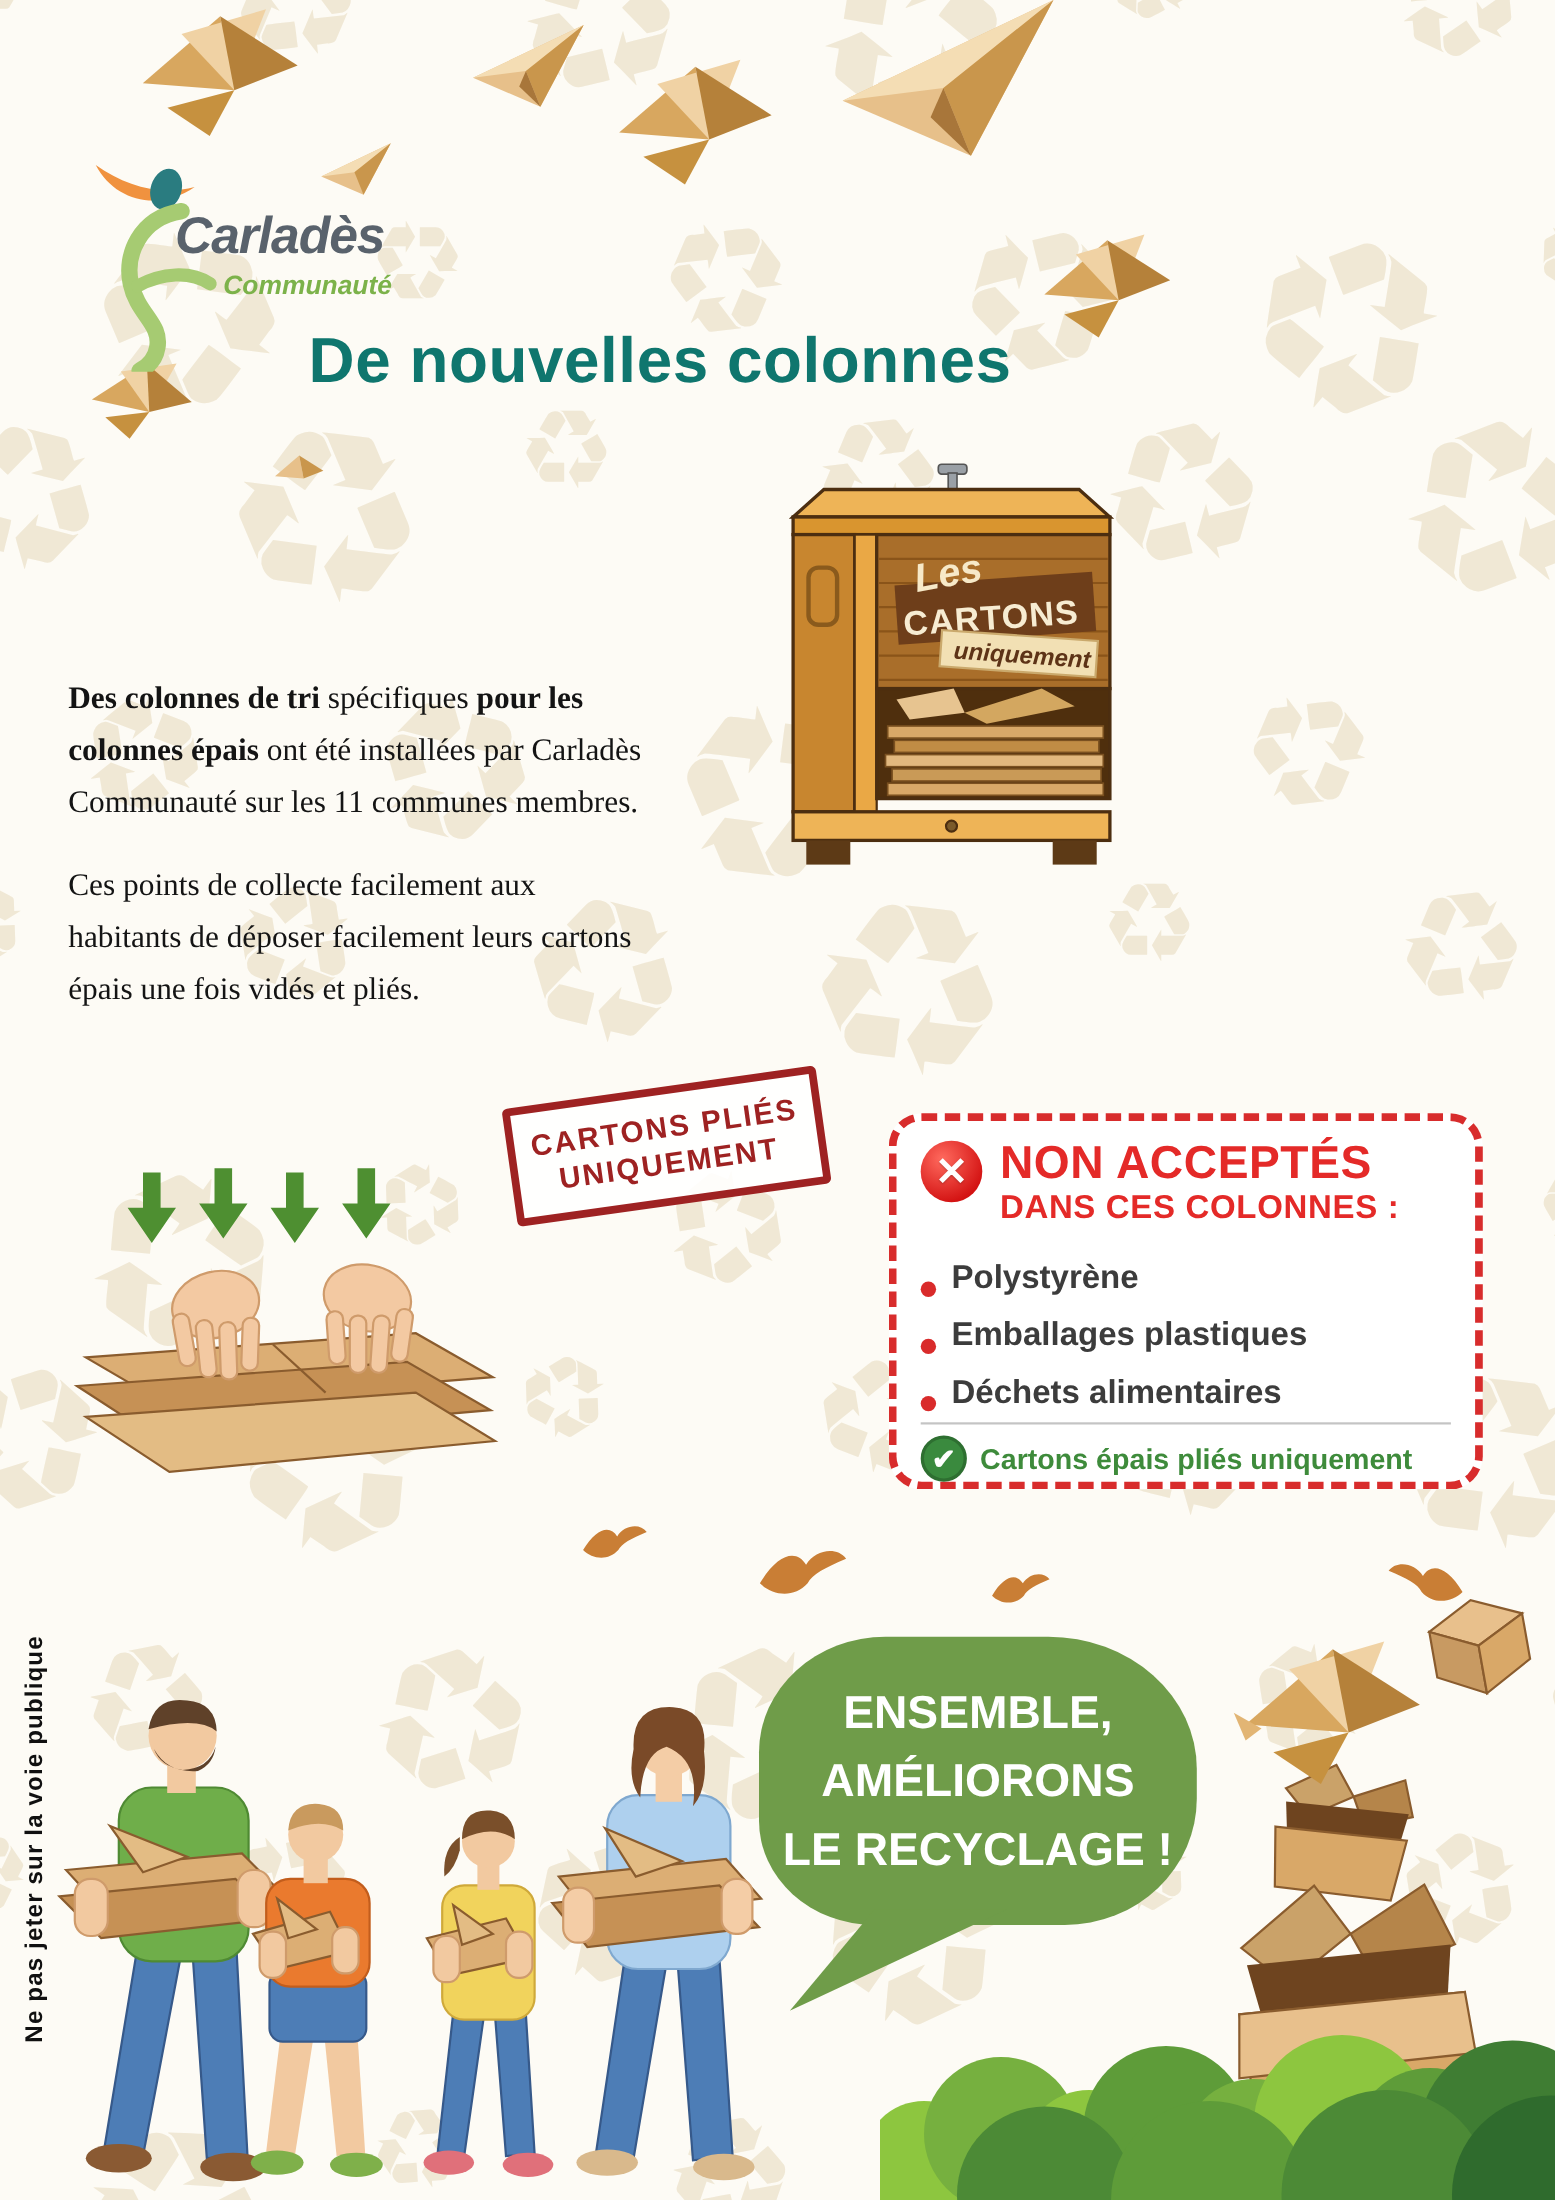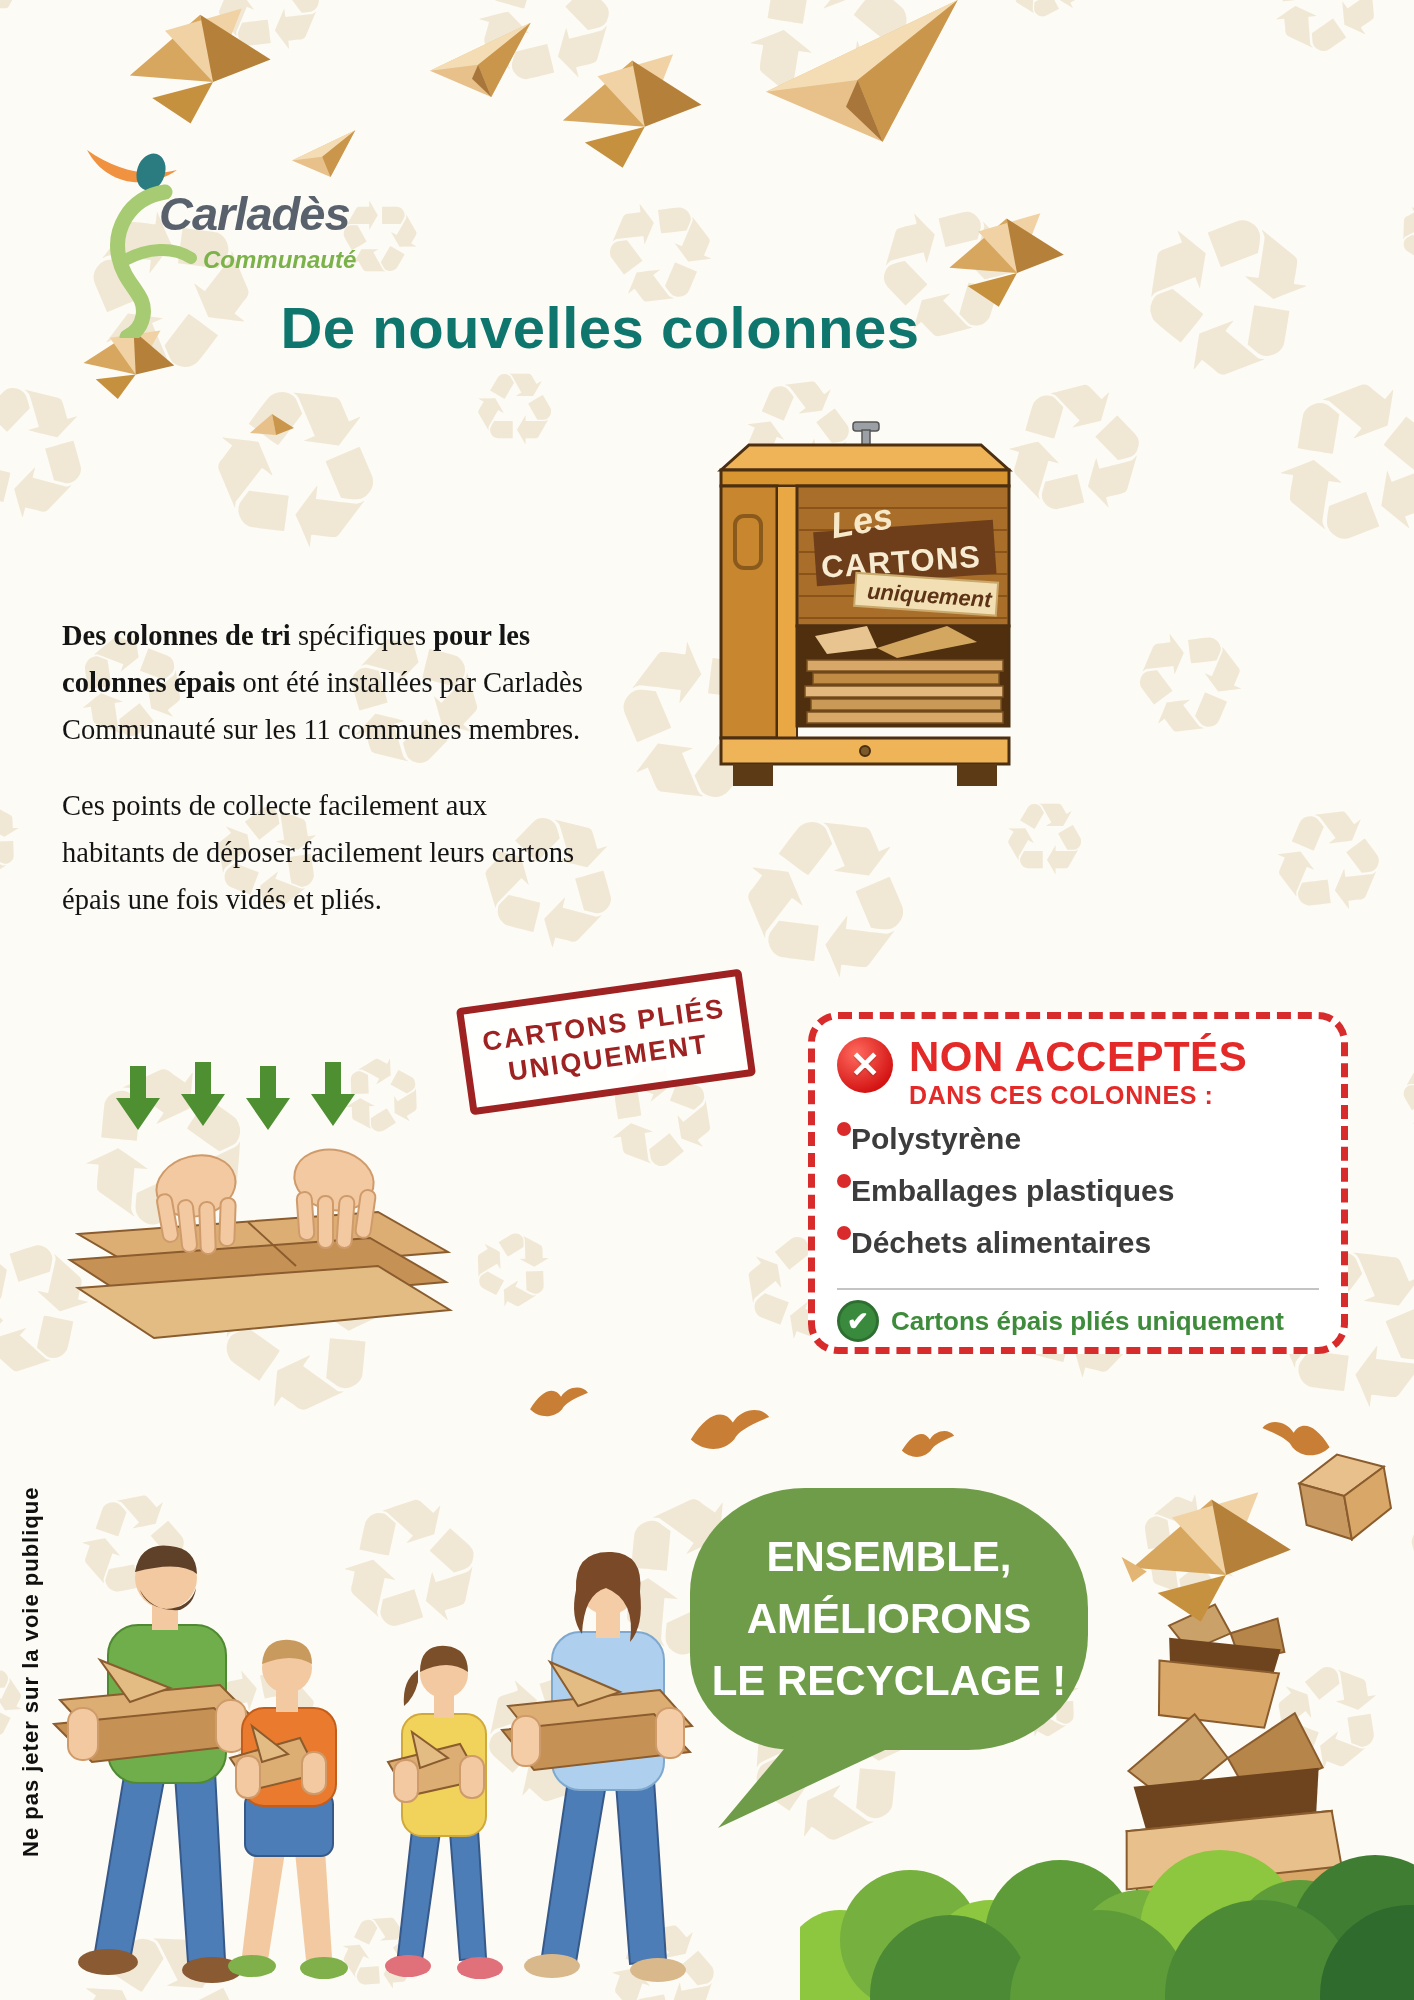--- a/index.html
+++ b/index.html
@@ -40,23 +40,23 @@
     padding:16px 22px 12px 22px;
   }
   .panel-head{display:flex;align-items:flex-start;gap:16px;}
   .x-circle{
     width:56px;height:56px;border-radius:50%;flex:0 0 auto;margin-top:2px;
     background:radial-gradient(circle at 35% 30%, #ff6a5e, #d31212 75%);
     color:#fff;font-size:36px;font-weight:bold;display:flex;align-items:center;justify-content:center;
     text-shadow:0 1px 2px rgba(0,0,0,.25);
   }
   .panel-title{font-size:42px;font-weight:800;color:#e42a28;letter-spacing:0.5px;line-height:44px;}
-  .panel-sub{font-size:25px;font-weight:800;color:#e42a28;letter-spacing:0.6px;margin-top:2px;}
+  .panel-sub{font-size:30px;font-weight:800;color:#e42a28;letter-spacing:0.6px;margin-top:2px;}
   .panel-list{margin-top:12px;}
-  .panel-item{display:flex;align-items:flex-start;height:52px;}
+  .panel-item{display:flex;align-items:flex-end;gap:14px;height:52px;}
   .dot{width:14px;height:14px;border-radius:50%;background:#d92b2b;flex:0 0 auto;}
   .item-label{font-size:30px;font-weight:bold;color:#3c3c3c;}
   .panel-divider{border:none;border-top:2px solid #c4c4c4;margin:10px 0 10px 0;}
   .accept-row{display:flex;align-items:center;gap:12px;}
   .check-circle{
     width:42px;height:42px;border-radius:50%;background:#3a8a3e;color:#fff;flex:0 0 auto;
     font-size:26px;font-weight:bold;display:flex;align-items:center;justify-content:center;
     border:3px solid #2e6f31;box-sizing:border-box;
   }
   .accept-label{font-size:26px;font-weight:bold;color:#3e8b3b;}

